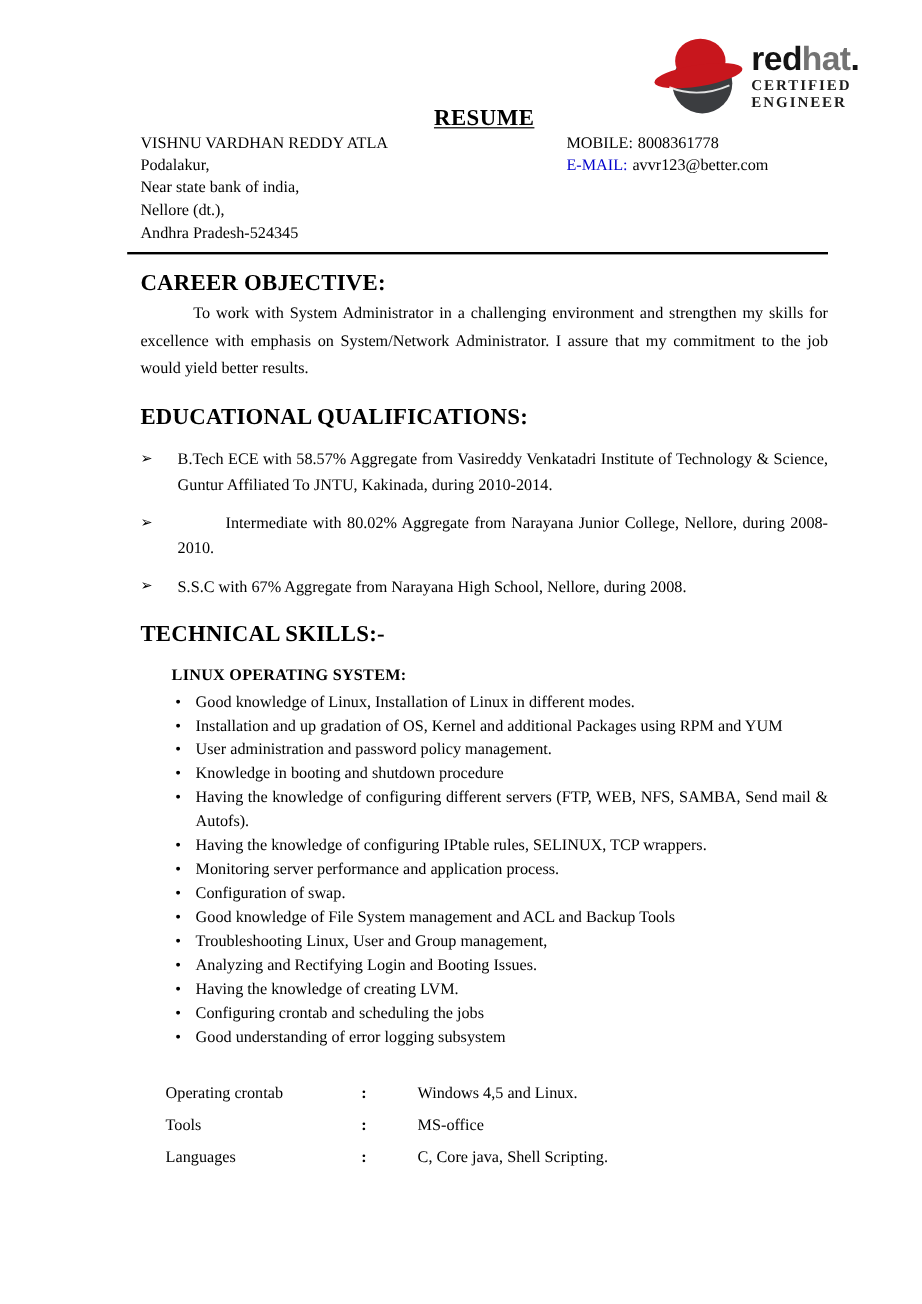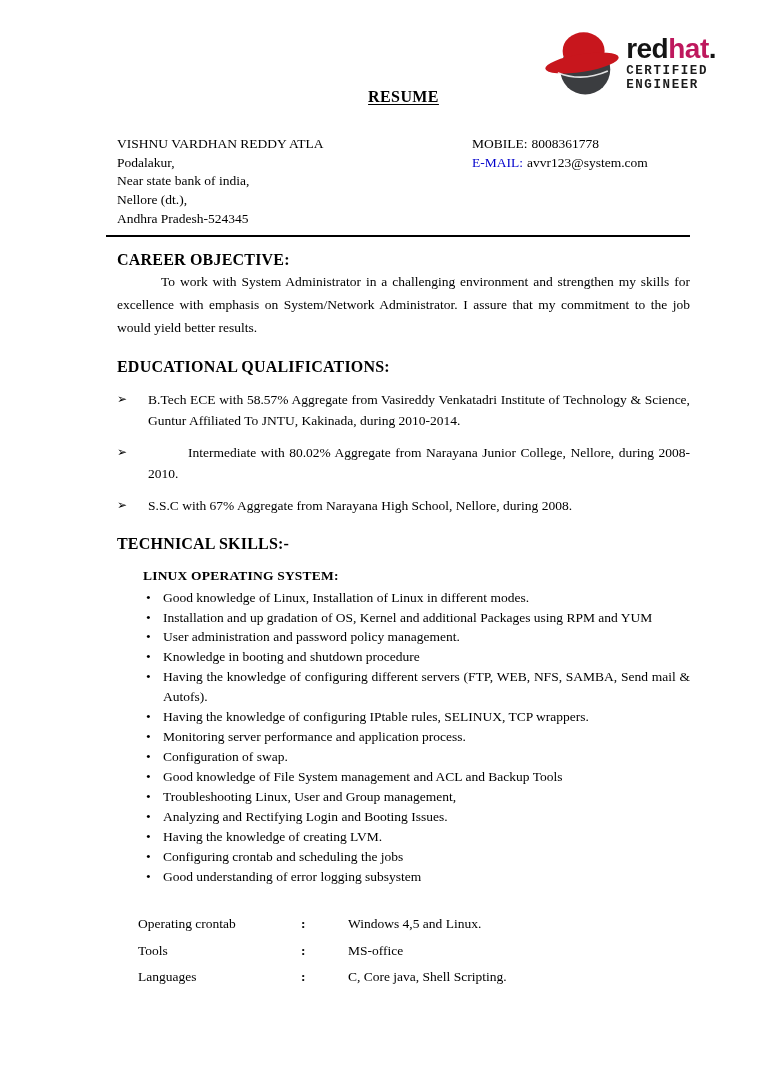--- a/index.html
+++ b/index.html
@@ -9,38 +9,38 @@
     position:relative; width:768px; height:1087px; margin:0 auto;
     background:#fff; padding:88px 78px 0 117px; font-size:13.5px; overflow:hidden;
   }
 
   
   .logo { position:absolute; top:24px; right:52px; display:flex; align-items:center; gap:2px; }
   .hat-icon svg { display:block; }
   .logo-text { display:flex; flex-direction:column; }
   .brand { font-family:"Liberation Sans", sans-serif; font-size:28px; font-weight:bold; line-height:1.05; letter-spacing:-0.5px; }
   .b-red { color:#141414; }
-  .b-hat { color:#be185d; }
+  .b-hat { color:#737373; }
   .b-dot { color:#141414; }
-  .cert { font-family:Liberation Mono, monospace; font-size:12.5px; font-weight:bold; color:#1b1b1b; letter-spacing:1.6px; line-height:1.12; }
+  .cert { font-family:Liberation Serif, serif; font-size:12.5px; font-weight:bold; color:#1b1b1b; letter-spacing:1.6px; line-height:1.12; }
 
   
-  .title { text-align:center; font-size:16px; font-weight:bold; text-decoration:underline; text-underline-offset:2px; letter-spacing:0.4px; margin-bottom:29px; }
+  .title { text-align:center; font-size:19px; font-weight:bold; text-decoration:underline; text-underline-offset:2px; letter-spacing:0.4px; }
 
   
   .contact { display:flex; line-height:1.38; }
   .contact-left { width:355px; }
   .name { font-weight:normal; }
   .crow .lbl { font-weight:normal; }
   .email-lbl { color:#0000cc; }
   .crow .val { padding-left:4px; }
 
   .rule { border:none; border-top:2px solid #000; margin:7px 0 0 -11px; }
 
-  h2.sec { font-size:16px; font-weight:bold; letter-spacing:0.2px; }
+  h2.sec { font-size:19px; font-weight:bold; letter-spacing:0.2px; }
   .h-career { margin-top:14px; }
   .h-edu { margin-top:18px; }
   .h-tech { margin-top:18px; }
 
   .objective { margin-top:2px; text-align:justify; line-height:1.7; text-indent:44px; }
 
   .edu-list { margin-top:14px; }
   .edu-item { display:flex; margin-bottom:11px; }
   .edu-item .arrow { width:31px; flex:0 0 31px; font-size:12px; line-height:1.55; }
   .edu-item .edu-text { flex:1; text-align:justify; line-height:1.55; }
@@ -88,21 +88,21 @@
       <div>Podalakur,</div>
       <div>Near state bank of india,</div>
       <div>Nellore (dt.),</div>
       <div>Andhra Pradesh-524345</div>
     </div>
     <div class="contact-right">
       <div class="crow">
         <span class="lbl">MOBILE:</span><span class="val">8008361778</span>
       </div>
       <div class="crow">
-        <span class="lbl email-lbl">E-MAIL:</span><span class="val">avvr123@system.com</span>
+        <span class="lbl email-lbl">E-MAIL:</span><span class="val">avvr123@better.com</span>
       </div>
     </div>
   </div>
 
   <hr class="rule">
 
   <h2 class="sec h-career">CAREER OBJECTIVE:</h2>
   <p class="objective">To work with System Administrator in a challenging environment and strengthen my skills for excellence with emphasis on System/Network Administrator. I assure that my commitment to the job would yield better results.</p>
 
   <h2 class="sec h-edu">EDUCATIONAL QUALIFICATIONS:</h2>

